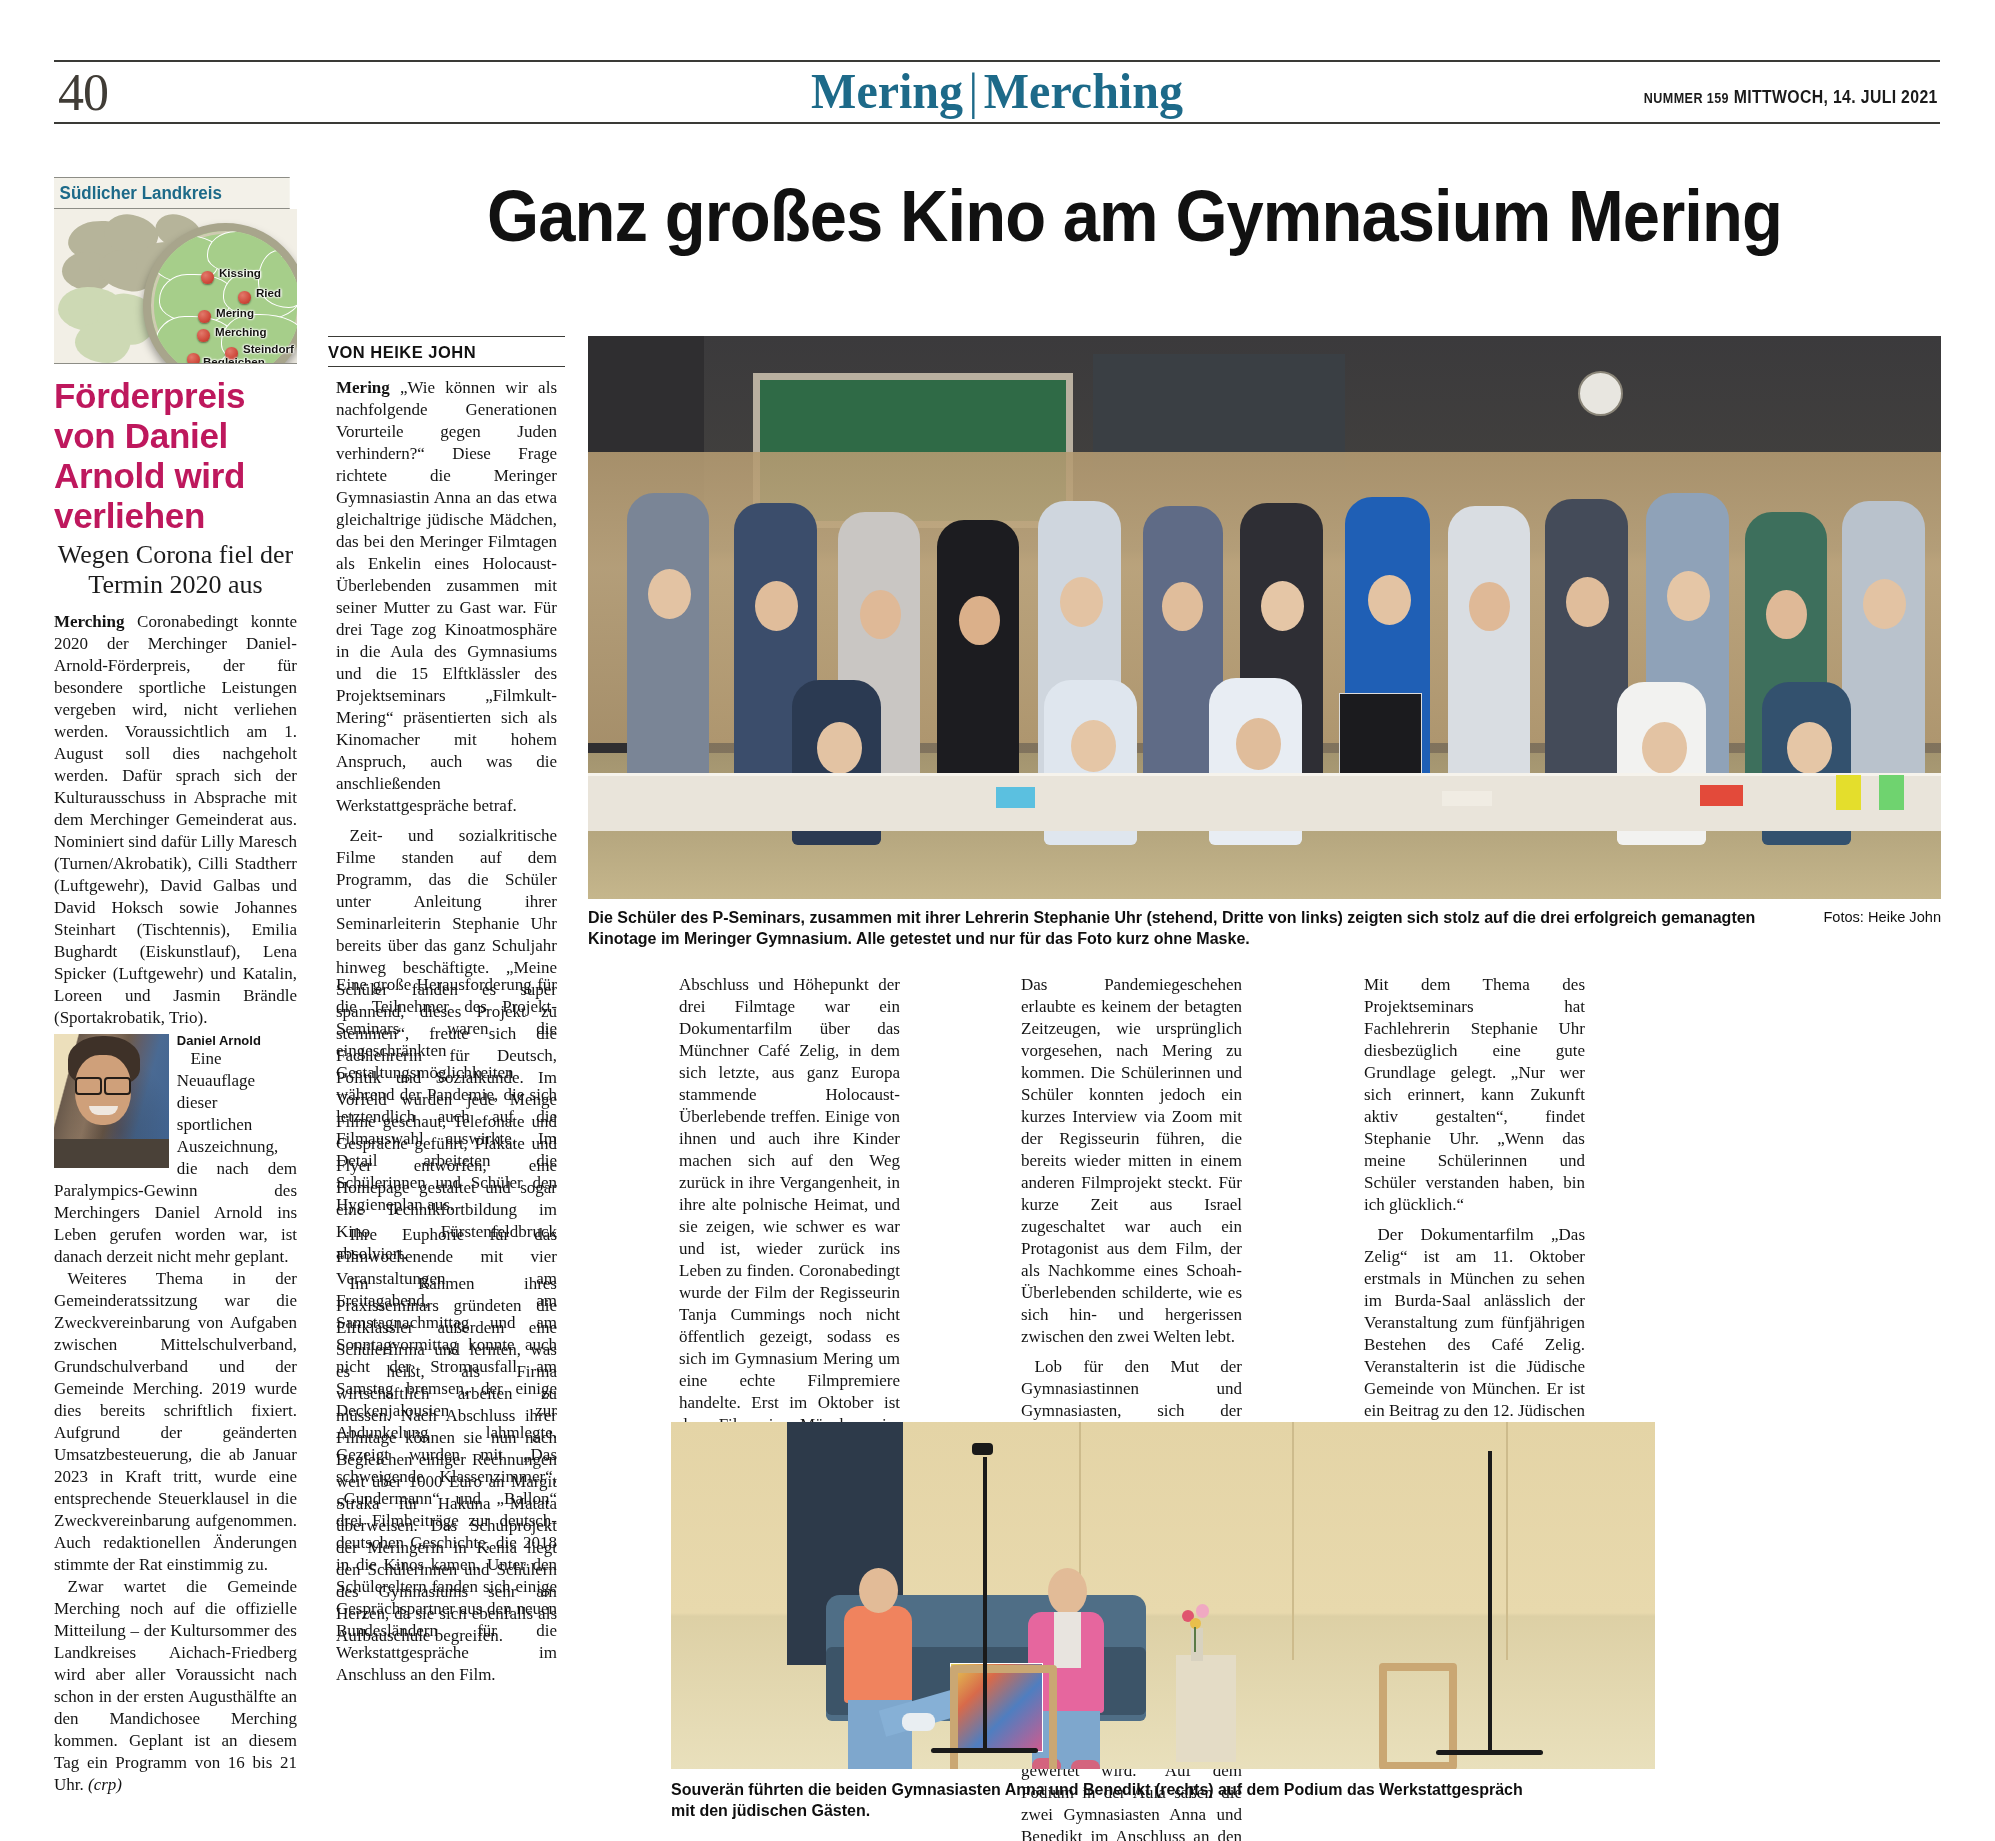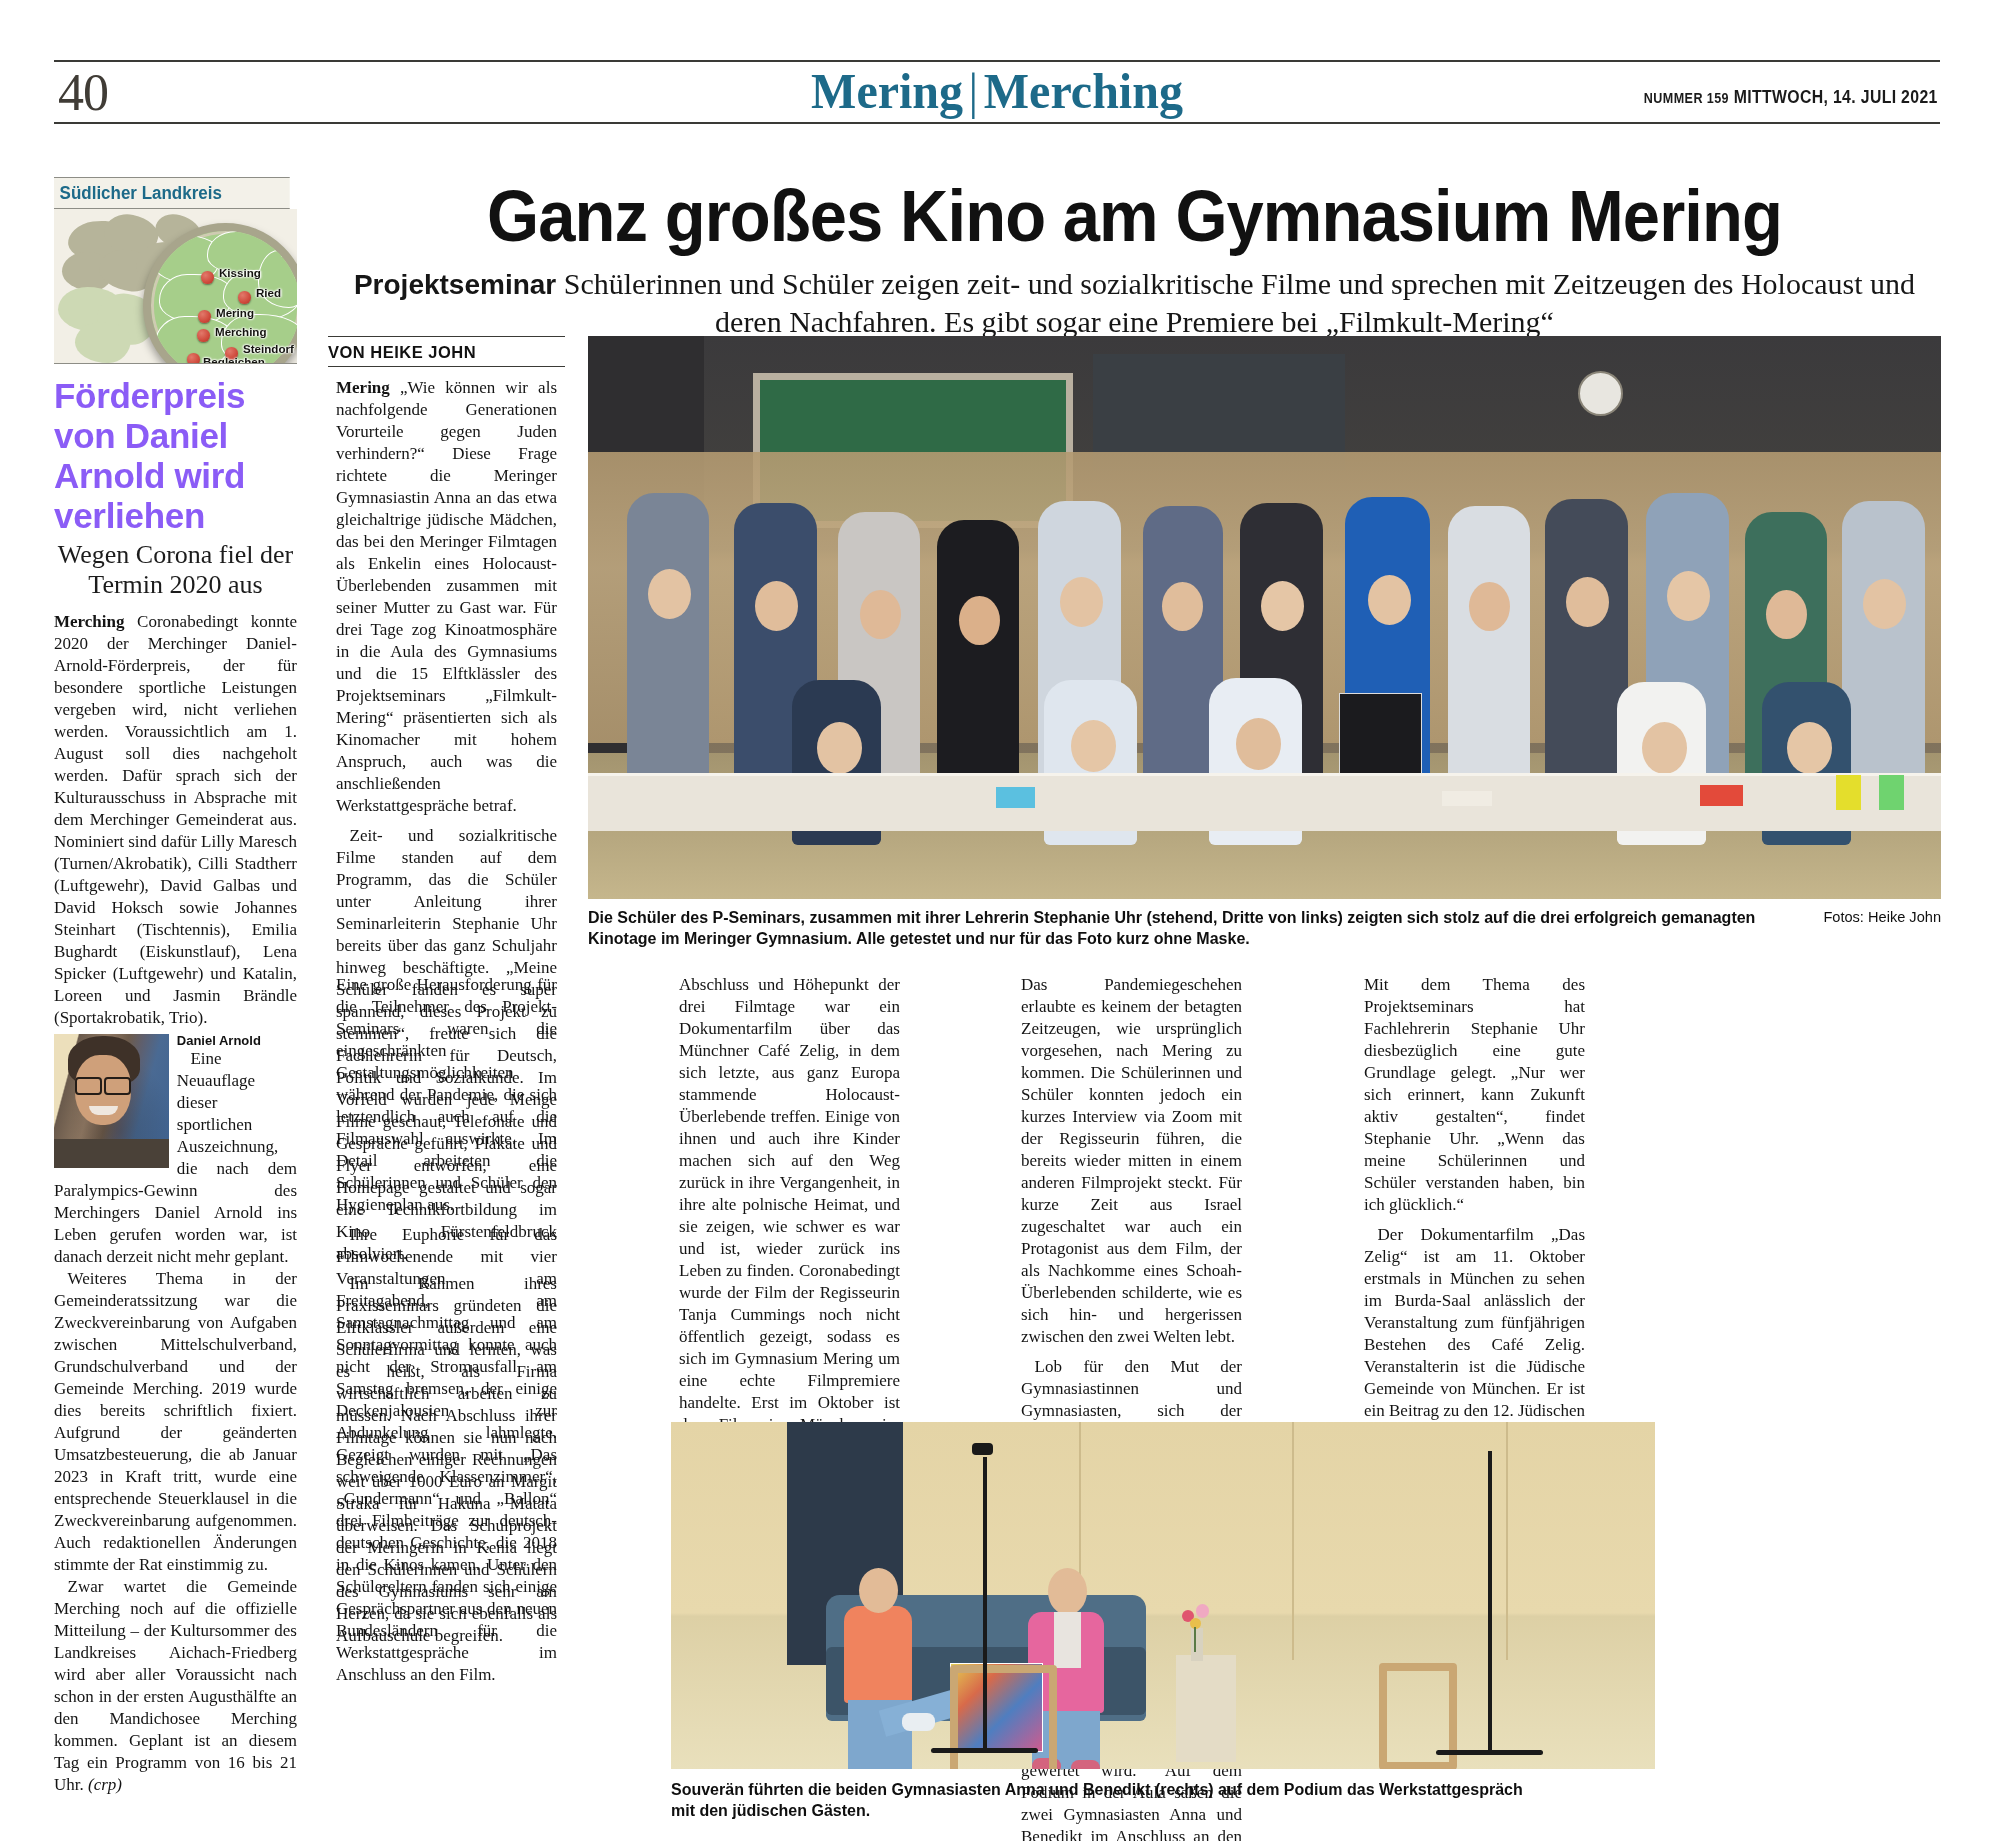--- a/index.html
+++ b/index.html
@@ -135,21 +135,21 @@
     font-size: 11.6px; line-height: 11.6px;
     color: #14140f;
     text-shadow: 0 0 1.9px #fff, 0 0 2.9px #fff, 1px 0 1.9px #fff, -1px 0 1.9px #fff;
     white-space: nowrap;
   }
 
   .rail-headline {
     font-family: "Liberation Sans", sans-serif;
     font-weight: bold;
     font-size: 35px; line-height: 40px;
-    color: #8b5cf6;
+    color: #be185d;
     margin: 11.6px 0 1.9px 0;
     letter-spacing: -0.3px;
   }
   .rail-sub {
     font-family: "Liberation Serif", serif;
     font-size: 26px; line-height: 30px;
     text-align: center;
     color: #1c1c1c;
     margin: 3.9px 0 11.6px 0;
   }
@@ -408,21 +408,20 @@
         <p style="text-indent:13.6px; margin:0;">Eine Neuauflage dieser sportlichen Auszeichnung, die nach dem Paralympics-Gewinn des Merchingers Daniel Arnold ins Leben gerufen worden war, ist danach derzeit nicht mehr geplant.</p>
       </div>
 
       <p style="text-indent:13.6px; margin:0; clear:both;">Weiteres Thema in der Gemeinderatssitzung war die Zweckvereinbarung von Aufgaben zwischen Mittelschulverband, Grundschulverband und der Gemeinde Merching. 2019 wurde dies bereits schriftlich fixiert. Aufgrund der geänderten Umsatzbesteuerung, die ab Januar 2023 in Kraft tritt, wurde eine entsprechende Steuerklausel in die Zweckvereinbarung aufgenommen. Auch redaktionellen Änderungen stimmte der Rat einstimmig zu.</p>
       <p style="text-indent:13.6px; margin:0;"><span>Zwar wartet die Gemeinde Merching noch auf die offizielle Mitteilung – der Kultursommer des Landkreises Aichach-Friedberg wird aber aller Voraussicht nach schon in der ersten Augusthälfte an den Mandichosee Merching kommen. Geplant ist an diesem Tag ein Programm von 16 bis 21 Uhr.</span> <span class="ital">(crp)</span></p>
     </div>
   </div>
 
   <div class="main">
     <div class="main-headline">Ganz großes Kino am Gymnasium Mering</div>
-    <div class="main-dek"><b>Projektseminar</b><span> Schülerinnen und Schüler zeigen zeit- und sozialkritische Filme und sprechen mit Zeitzeugen des Holocaust und deren Nachfahren. Es gibt sogar eine Premiere bei „Filmkult-Mering“</span></div>
   </div>
 
   <div class="row1">
 
     <div class="byline-col">
       <div class="byline">VON HEIKE JOHN</div>
       <div class="col-text" style="margin-top:9.7px;">
         <p class="first"><b>Mering</b> <span>„Wie können wir als nachfolgende Generationen Vorurteile gegen Juden verhindern?“ Diese Frage richtete die Meringer Gymnasiastin Anna an das etwa gleichaltrige jüdische Mädchen, das bei den Meringer Filmtagen als Enkelin eines Holocaust-Überlebenden zusammen mit seiner Mutter zu Gast war. Für drei Tage zog Kinoatmosphäre in die Aula des Gymnasiums und die 15 Elftklässler des Projektseminars „Filmkult-Mering“ präsentierten sich als Kinomacher mit hohem Anspruch, auch was die anschließenden Werkstattgespräche betraf.</span></p>
         <p>Zeit- und sozialkritische Filme standen auf dem Programm, das die Schüler unter Anleitung ihrer Seminarleiterin Stephanie Uhr bereits über das ganz Schuljahr hinweg beschäftigte. „Meine Schüler fanden es super spannend, dieses Projekt zu stemmen“, freute sich die Fachlehrerin für Deutsch, Politik und Sozialkunde. Im Vorfeld wurden jede Menge Filme geschaut, Telefonate und Gespräche geführt, Plakate und Flyer entworfen, eine Homepage gestaltet und sogar eine Technikfortbildung im Kino Fürstenfeldbruck absolviert.</p>
         <p>Im Rahmen ihres Praxisseminars gründeten die Elftklässler außerdem eine Schülerfirma und lernten, was es heißt, als Firma wirtschaftlich arbeiten zu müssen. Nach Abschluss ihrer Filmtage können sie nun nach Begleichen einiger Rechnungen weit über 1000 Euro an Margit Straka für Hakuna Matata überweisen. Das Schulprojekt der Meringerin in Kenia liegt den Schülerinnen und Schülern des Gymnasiums sehr am Herzen, da sie sich ebenfalls als Aufbauschule begreifen.</p>

